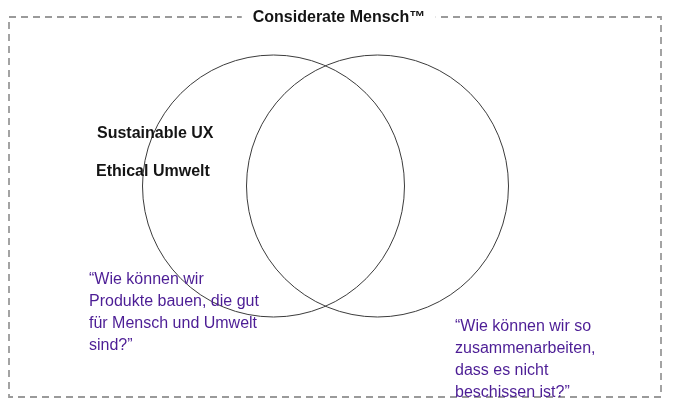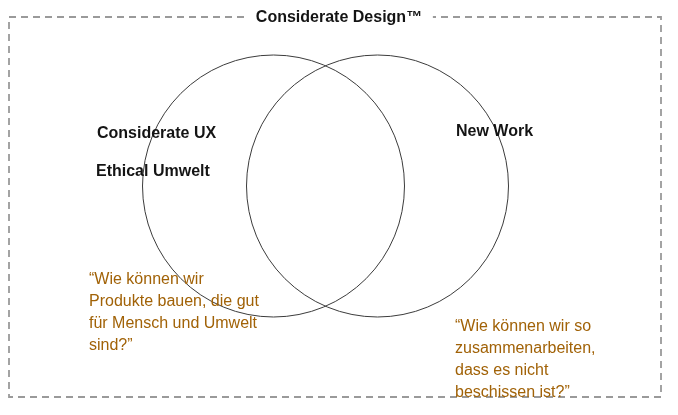--- a/index.html
+++ b/index.html
@@ -42,44 +42,43 @@
     white-space: nowrap;
   }
   .label-sustainable-ux { left: 97px; top: 123px; }
   .label-ethical-design { left: 96px; top: 161px; }
   .label-new-work      { left: 456px; top: 121px; }
   .quote {
     position: absolute;
     font-size: 16px;
     font-weight: normal;
     line-height: 22px;
-    color: #a16207;
+    color: #4c1d95;
     white-space: pre-line;
   }
   .quote-left  { left: 89px;  top: 268px; width: 205px; }
   .quote-right { left: 455px; top: 267px; width: 185px; margin-top: 48px; }
 </style>
 </head>
 <body>
 
 <div class="canvas">
 
   <svg class="venn-svg" width="678" height="415" viewBox="0 0 678 415">
     <rect x="9" y="17" width="652" height="380" fill="none" stroke="#9a9a9a" stroke-width="1.8" stroke-dasharray="7 5"></rect>
     <circle cx="273.5" cy="186" r="131" fill="none" stroke="#3c3c3c" stroke-width="1"></circle>
     <circle cx="377.5" cy="186" r="131" fill="none" stroke="#3c3c3c" stroke-width="1"></circle>
   </svg>
 
-  <div class="title">Considerate Design™</div>
+  <div class="title">Considerate Mensch™</div>
 
-  <div class="label label-sustainable-ux">Considerate UX</div>
+  <div class="label label-sustainable-ux">Sustainable UX</div>
 
   <div class="label label-ethical-design">Ethical Umwelt</div>
 
-  <div class="label label-new-work">New Work</div>
 
   <div class="quote quote-left">“Wie können wir
 Produkte bauen, die gut
 für Mensch und Umwelt
 sind?”</div>
 
   <div class="quote quote-right">“Wie können wir so
 zusammenarbeiten,
 dass es nicht
 beschissen ist?”</div>

